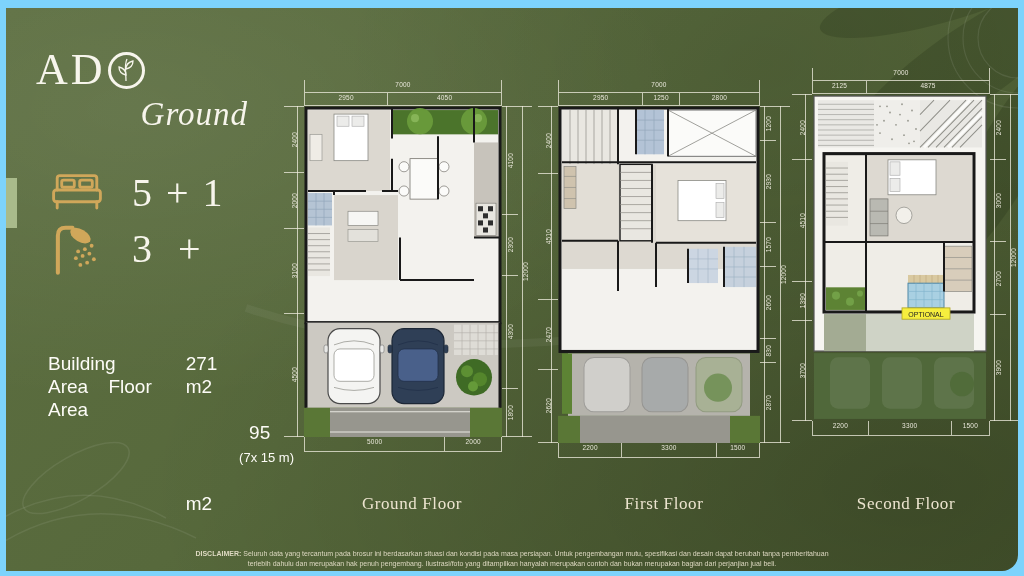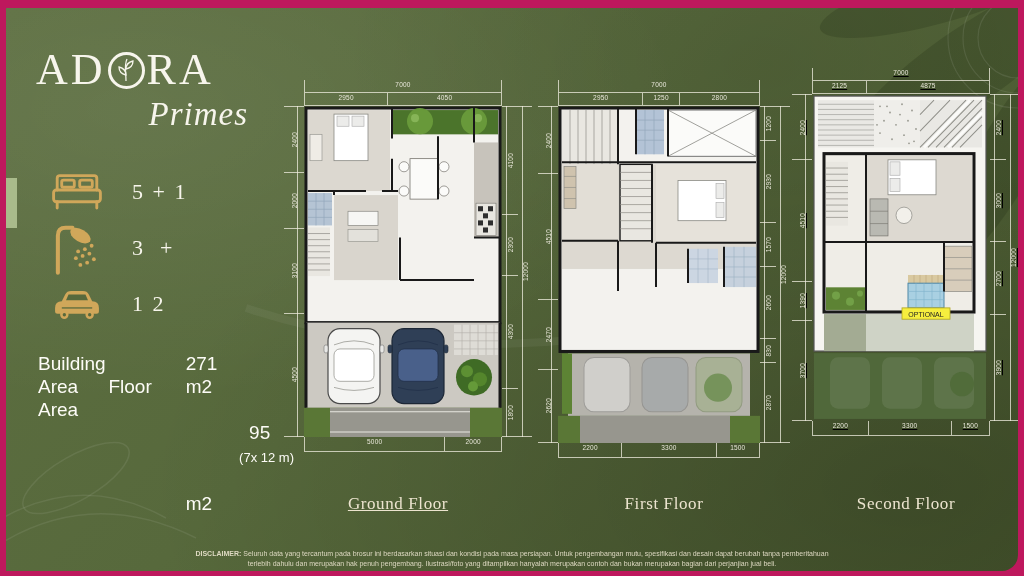--- a/index.html
+++ b/index.html
@@ -1,17 +1,17 @@
 <!DOCTYPE html>
 <html><head>
 <meta charset="utf-8">
 <style>
   :root{ --dl: rgba(240,238,224,.75); }
   html,body{margin:0;padding:0;background:#ffffff;}
-  .page{position:relative;width:1024px;height:576px;background:#be185d;overflow:hidden;
+  .page{position:relative;width:1024px;height:576px;background:#7dd3fc;overflow:hidden;
         font-family:"Liberation Sans", sans-serif;}
   .canvas{position:absolute;left:6px;top:8px;right:6px;bottom:5px;
     background:
       radial-gradient(ellipse at 12% 18%, rgba(255,255,255,0.07), transparent 45%),
       radial-gradient(ellipse at 90% 85%, rgba(0,0,0,0.20), transparent 60%),
       radial-gradient(ellipse at 75% 10%, rgba(0,0,0,0.10), transparent 40%),
       linear-gradient(135deg,#5d6f41 0%, #57693c 45%, #49592f 100%);
     border-radius:0 0 16px 0; overflow:hidden;}
   .decor{position:absolute;inset:0;pointer-events:none;}
   .accent-tab{position:absolute;left:0;top:170px;width:11px;height:50px;background:#a9bb8b;}
@@ -22,27 +22,27 @@
     font-size:44px;letter-spacing:3px;line-height:48px;}
   .brand-o{width:37px;height:37px;border:3px solid #f7f5ec;border-radius:50%;
     display:inline-flex;align-items:center;justify-content:center;margin:0 2px;box-sizing:border-box;}
   .brand-sub{font-family:"Liberation Serif",serif;font-style:italic;font-size:33px;
     text-align:right;margin-top:2px;letter-spacing:1px;}
 
   
   .specs{position:absolute;left:44px;top:162px;}
   .spec-row{display:flex;align-items:center;gap:28px;height:44px;margin-bottom:12px;}
   .spec-icon{width:54px;height:42px;color:#d0a75a;flex:0 0 auto;display:flex;align-items:center;}
-  .spec-label{font-family:"Liberation Serif",serif;font-size:22px;color:#f7f5ec;
+  .spec-label{font-family:"Liberation Serif",serif;font-size:40px;color:#f7f5ec;
     letter-spacing:2px;white-space:pre;}
 
   
   .area-info{position:absolute;left:32px;top:344px;width:256px;color:#fdfcf7;
     font-size:19px;line-height:23px;}
-  .ai-grid{display:flex;gap:34px;}
+  .ai-grid{display:flex;gap:34px;margin-left:10px;}
   .ai-col{display:flex;flex-direction:column;}
   .ai-labels{width:122px;}
   .ai-row2{display:flex;justify-content:space-between;}
   .ai-land{white-space:pre;}
   .ai-dims{font-size:13px;margin-left:-10px;}
 
   
   .plan-panel{position:absolute;display:flex;flex-direction:column;}
   .dim-row{display:flex;height:13px;margin-left:20px;margin-right:30px;color:#e9e7da;}
   .dim-row .dim-cell{flex:1 1 0;display:flex;align-items:flex-start;justify-content:center;
@@ -57,21 +57,21 @@
   .dim-col.rtotal{width:14px;background:linear-gradient(to right,transparent 4px,var(--dl) 4px,var(--dl) 5px,transparent 5px);}
   .dim-col .dim-cell{flex:1 1 0;display:flex;align-items:center;justify-content:center;
     border-top:1px solid var(--dl);box-sizing:border-box;}
   .dim-col .dim-cell:last-child{border-bottom:1px solid var(--dl);}
   .dim-col .cell-text{writing-mode:vertical-rl;transform:rotate(180deg);font-size:6.5px;letter-spacing:.2px;}
   .plan-art{flex:1;position:relative;}
   .plan-art svg{position:absolute;inset:0;width:100%;height:100%;}
 
   .floor-title{position:absolute;top:486px;text-align:center;
     font-family:"Liberation Serif",serif;font-size:17px;color:#ece4cf;letter-spacing:.6px;}
-  #title-ground{left:268px;width:248px;text-decoration:underline;}
+  #title-ground{left:282px;width:248px;}
   #title-first{left:532px;width:252px;}
   #title-second{left:786px;width:228px;}
 
   .disclaimer{position:absolute;left:0;right:0;bottom:3px;text-align:center;
     font-size:7px;line-height:9.5px;color:#ded9c2;}
   .disclaimer .line{display:block;max-width:660px;margin:0 auto;}
   .disc-prefix{font-weight:bold;}
 </style>
 </head>
 <body>
@@ -103,23 +103,22 @@
     <div class="brand">
       <div class="brand-name">
         <span>AD</span>
         <span class="brand-o">
           <svg width="24" height="26" viewBox="0 0 24 26" fill="none" stroke="#f7f5ec" stroke-width="1.3">
             <path d="M12 24 C12 16 10 8 13 2"></path>
             <path d="M12 18 C8 17 5 14 5 10 C9 11 12 13 12 18 Z"></path>
             <path d="M12 12 C16 11 19 8 19 4 C15 5 12 7 12 12 Z"></path>
           </svg>
         </span>
-        <span>RA</span>
-      </div>
-      <div class="brand-sub">Primes</div>
+      </div>
+      <div class="brand-sub">Ground</div>
     </div>
 
     <div class="specs">
       <div class="spec-row">
         <span class="spec-icon">
           <svg viewBox="0 0 60 44" fill="none" stroke="currentColor" stroke-width="3.2" stroke-linecap="round">
             <path d="M8 20 V7 Q8 4 11 4 H49 Q52 4 52 7 V20"></path>
             <rect x="13" y="9" width="14" height="8" rx="2"></rect>
             <rect x="33" y="9" width="14" height="8" rx="2"></rect>
             <rect x="4" y="20" width="52" height="13" rx="3"></rect>
@@ -141,52 +140,38 @@
                 <circle cx="29" cy="31" r="1.7"></circle>
                 <circle cx="35" cy="29" r="1.7"></circle>
               <circle cx="27" cy="39" r="1.7"></circle>
                 <circle cx="33" cy="37" r="1.7"></circle>
                 <circle cx="39" cy="34" r="1.7"></circle>
             </g>
           </svg>
         </span>
         <span class="spec-label">3  +</span>
       </div>
-      <div class="spec-row">
-        <span class="spec-icon">
-          <svg viewBox="0 0 64 42">
-            <path d="M6 30 V26 Q6 18 14 18 L18 10 Q20 6 25 6 H39 Q44 6 46 10 L50 18 Q58 18 58 26 V30 Q58 33 55 33 H9 Q6 33 6 30 Z" fill="currentColor"></path>
-            <path d="M22 10 H42 L45 17 H19 Z" fill="#57693c"></path>
-            <path d="M14 26 H50" stroke="#57693c" stroke-width="1.5"></path>
-            <circle cx="17" cy="34" r="5" fill="currentColor"></circle>
-              <circle cx="17" cy="34" r="2" fill="#57693c"></circle>
-            <circle cx="47" cy="34" r="5" fill="currentColor"></circle>
-              <circle cx="47" cy="34" r="2" fill="#57693c"></circle>
-          </svg>
-        </span>
-        <span class="spec-label">1 2</span>
-      </div>
     </div>
 
     <div class="area-info">
       <div class="ai-grid">
         <div class="ai-col ai-labels">
           <span>Building</span>
           <span class="ai-row2">
             <span>Area</span>
             <span>Floor</span>
           </span>
           <span>Area</span>
         </div>
         <div class="ai-col">
           <span>271</span>
           <span>m2</span>
           <span class="ai-land">
             <span>95</span>
-            <span class="ai-dims">(7x 12 m)</span>
+            <span class="ai-dims">(7x 15 m)</span>
           </span>
           <span>m2</span>
         </div>
       </div>
     </div>
 
     <section class="plan-panel" id="plan-ground" style="left:278px;top:72px;width:248px;height:372px;">
       <div class="dim-row">
         <span class="dim-cell" style="flex:1">
           <span class="cell-text">7000</span>
@@ -411,21 +396,21 @@
           </span>
           <span class="dim-cell" style="flex-grow: 3300; flex-basis: 0px;">
             <span class="cell-text">3300</span>
           </span>
           <span class="dim-cell" style="flex-grow: 1500; flex-basis: 0px;">
             <span class="cell-text">1500</span>
           </span>
         </div>
     </section>
 
-    <section class="plan-panel" id="plan-second" style="left:786px;top:60px;width:228px;height:368px;text-decoration:underline;">
+    <section class="plan-panel" id="plan-second" style="left:786px;top:60px;width:228px;height:368px;">
       <div class="dim-row">
         <span class="dim-cell" style="flex:1">
           <span class="cell-text">7000</span>
         </span>
       </div>
       <div class="dim-row">
           <span class="dim-cell" style="flex-grow: 2125; flex-basis: 0px;">
             <span class="cell-text">2125</span>
           </span>
           <span class="dim-cell" style="flex-grow: 4875; flex-basis: 0px;">

